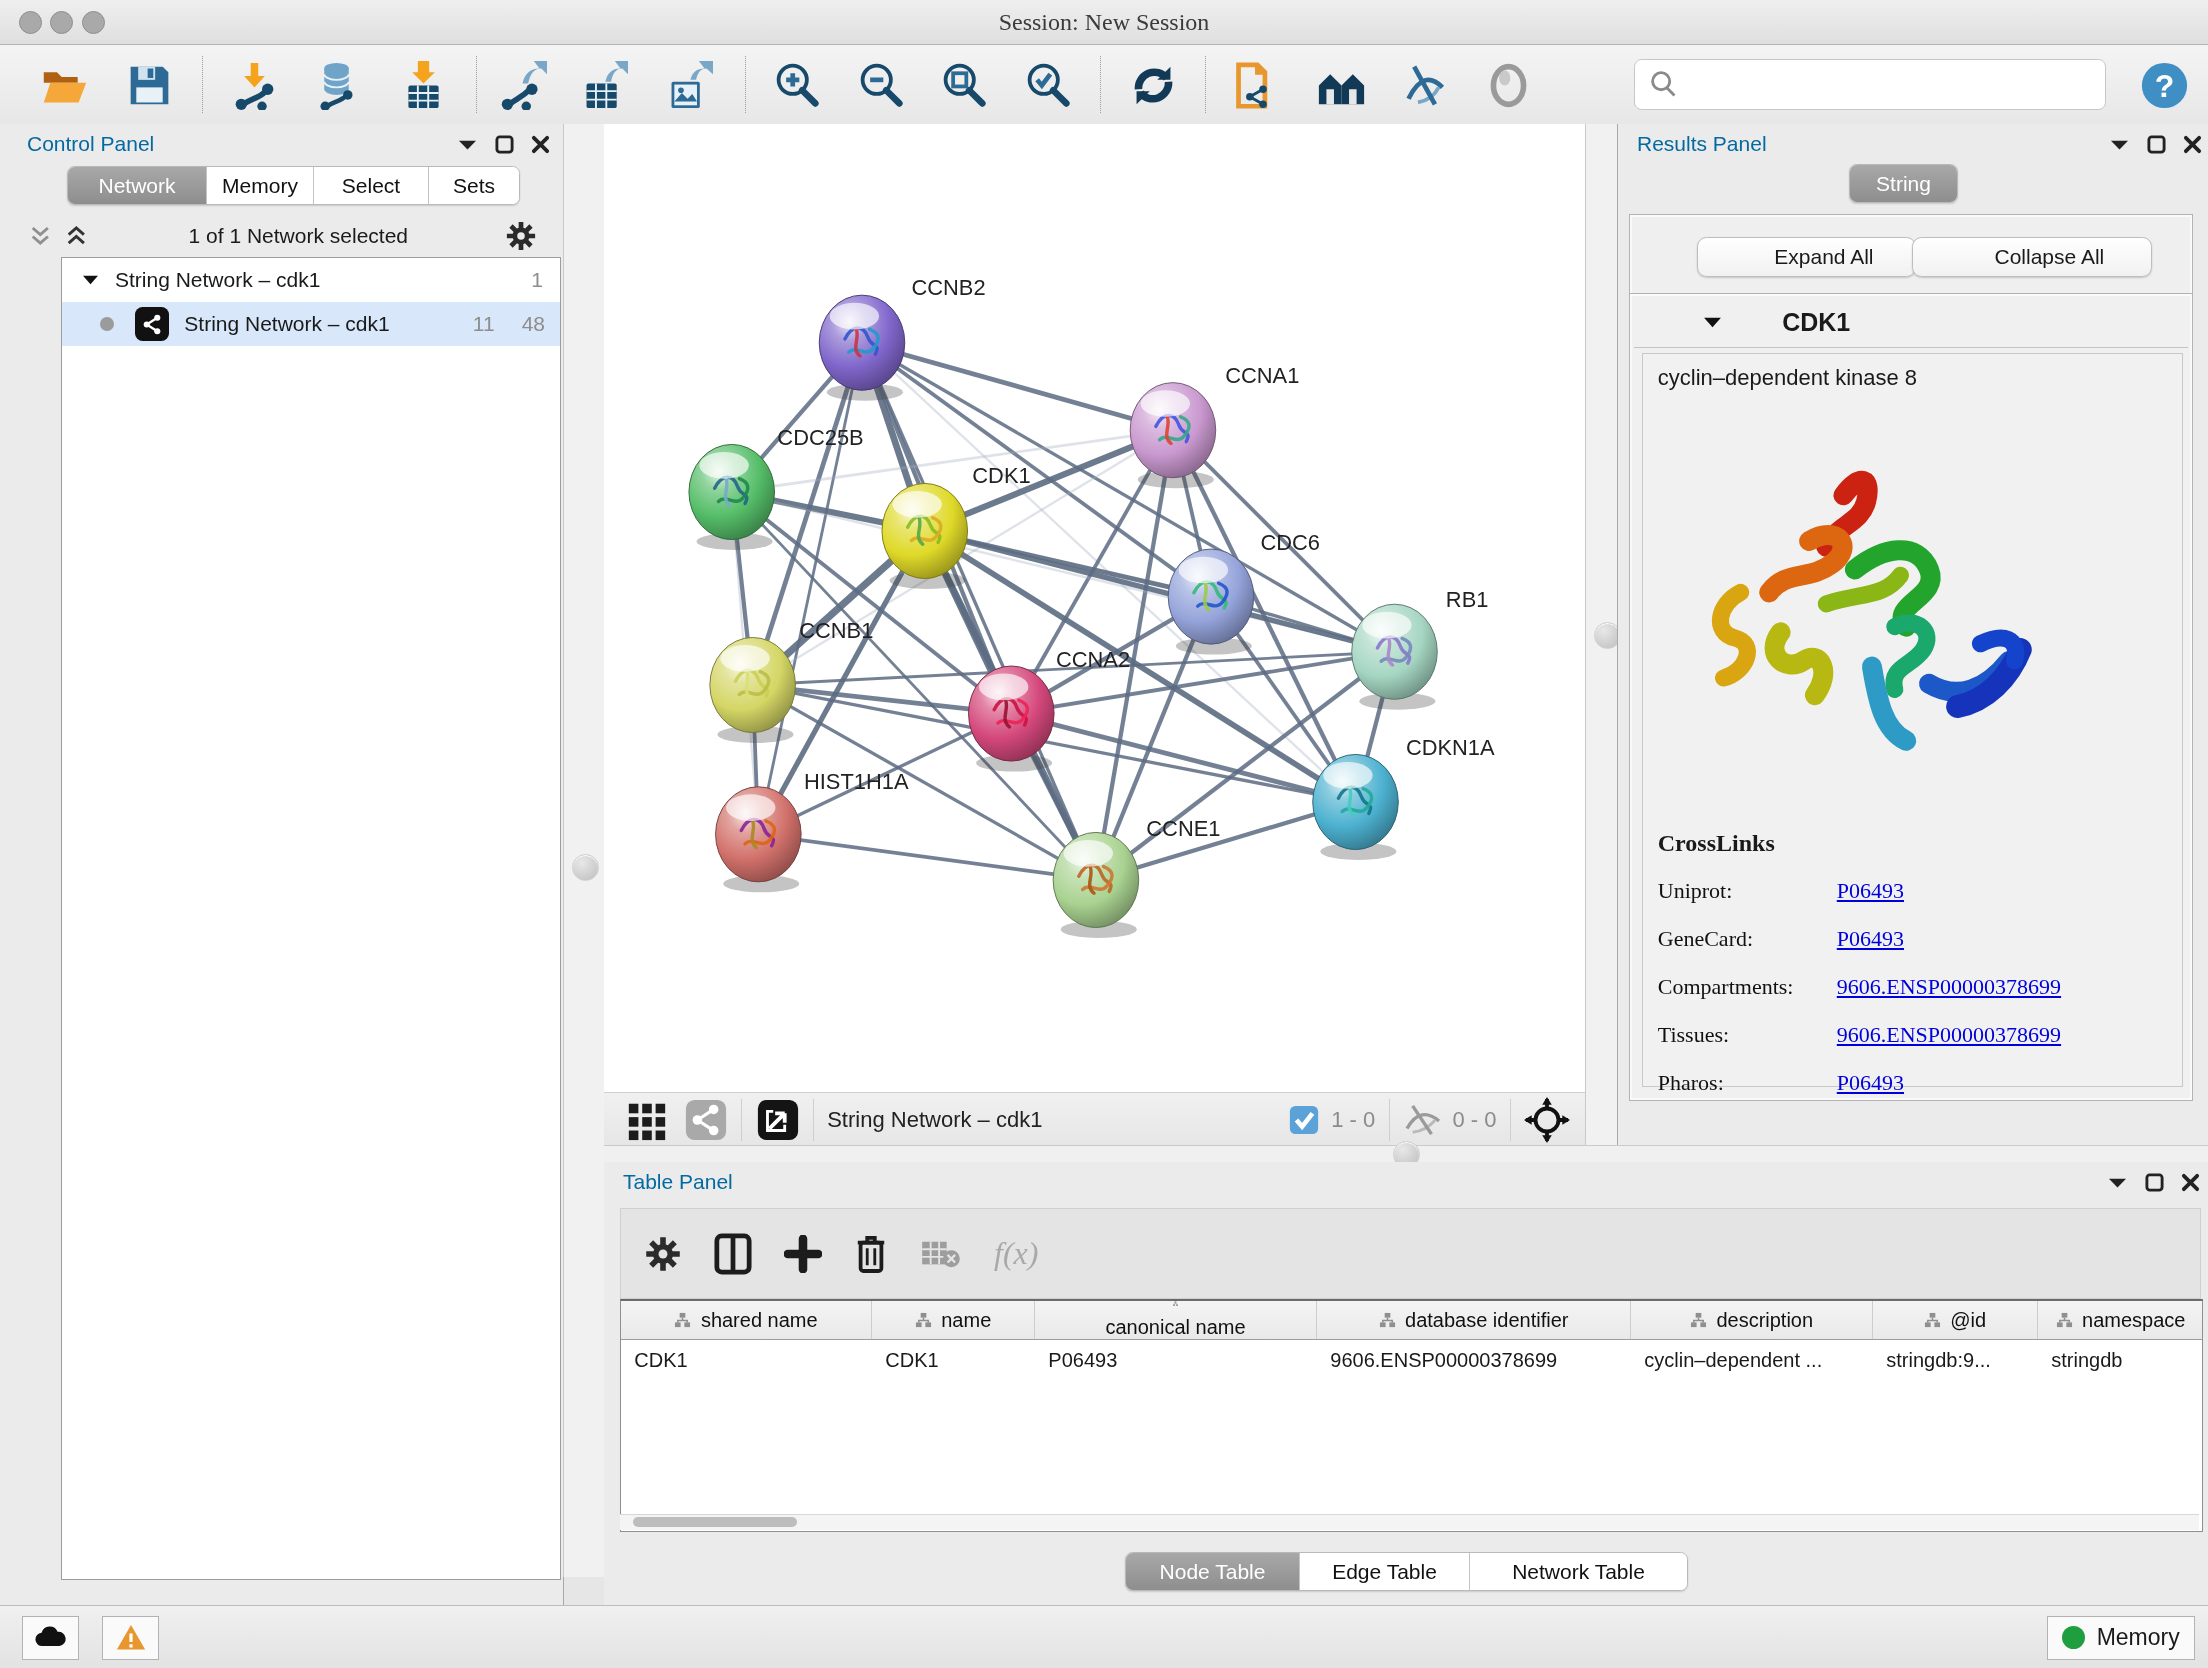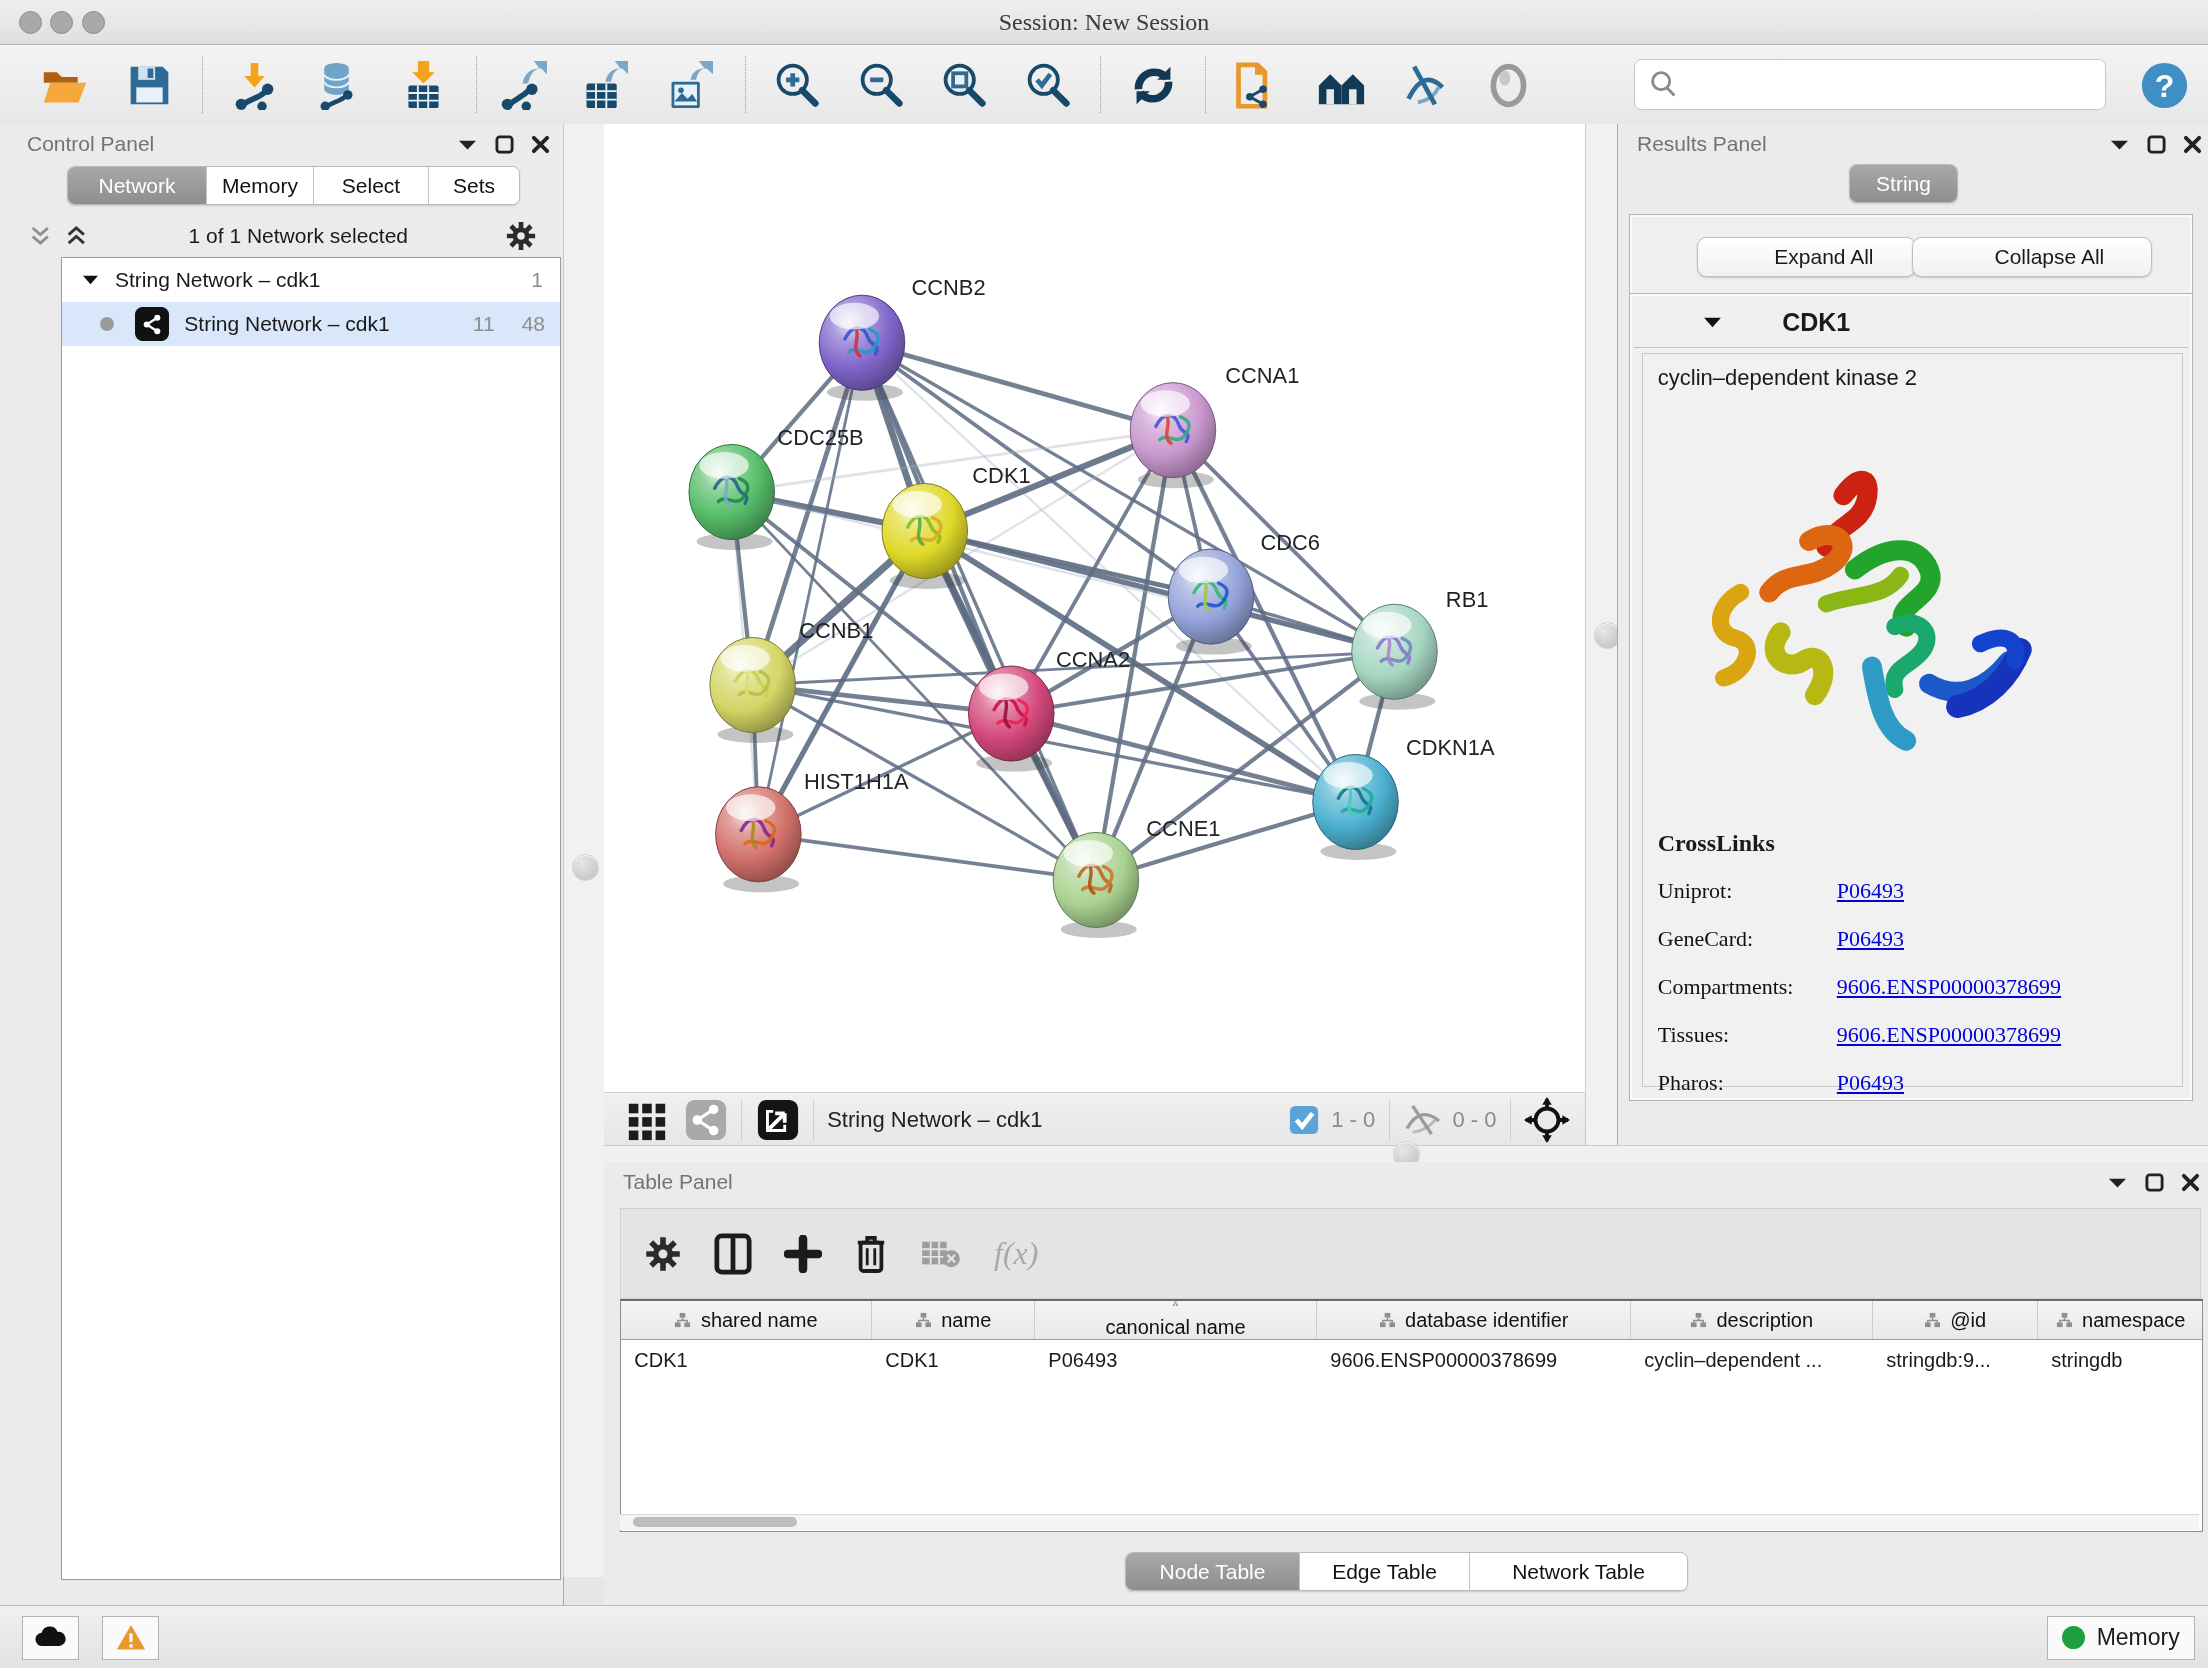--- a/index.html
+++ b/index.html
@@ -17,21 +17,21 @@
   
   #toolbar{left:0;top:45px;width:2208px;height:79px;background:linear-gradient(#f4f4f4,#e7e7e7);
     border-bottom:1px solid #a5a5a5;}
   .tbicon{top:16px;width:49px;height:49px;display:flex;align-items:center;justify-content:center;}
   .tbsep{top:11.4px;width:0;height:57px;border-left:1.9px dotted #9d9d9d;}
   #searchbox{left:1634px;top:14.3px;width:470px;height:49px;background:#fff;border:1.9px solid #c6c6c6;
     border-radius:7.6px;display:flex;align-items:center;}
   #searchbox input{border:none;outline:none;font-size:21px;width:399px;background:transparent;
     font-family:"Liberation Sans",sans-serif;}
   
-  .panel-title{font-size:21px;color:#737373;}
+  .panel-title{font-size:21px;color:#0369a1;}
   .panel-ctl{display:flex;align-items:center;gap:17px;}
   .seg-group{display:flex;border:1px solid #b9b9b9;border-radius:7.6px;overflow:hidden;
     background:#fff;box-shadow:0 1px 1.9px rgba(0,0,0,.15);}
   .seg{font-size:21px;padding:6.7px 0;text-align:center;border-right:1px solid #c4c4c4;background:#fff;color:#111;}
   .seg:last-child{border-right:none;}
   .seg.sel{background:linear-gradient(#a8a8a8,#8e8e8e);color:#fff;}
   
   #control-panel{left:0;top:124px;width:563px;height:1482px;background:#ebebeb;border-right:1px solid #a8a8a8;}
   #cp-statusbar{left:27px;top:92px;width:510px;height:40px;display:flex;align-items:center;}
   #cp-listbox{left:61px;top:133px;width:498px;height:1321px;background:#fff;border:1.9px solid #9c9c9c;}
@@ -641,21 +641,21 @@
     <div class="push-btn abs" style="left:282px;top:22px;width:204px;height:38px;line-height:38px">Collapse All</div>
   </div>
   <div class="abs gbox" style="left:11.4px;top:169px;width:562px;height:806px;background:#f0f0f0">
     <div id="rp-gene-header" class="abs" style="left:3.8px;top:3.8px;width:554px;height:49px;border-bottom:1px solid #c3c3c3">
       <svg width="21" height="15" style="margin-left:68px" viewBox="0 0 22 16">
           <path d="M2 3l9 10 9-10z" fill="#111"></path>
         </svg>
       <span style="margin-left:59px;font-size:25px;font-weight:bold">CDK1</span>
     </div>
     <div class="abs" style="left:11.4px;top:59px;width:539px;height:732px;background:#f1f1f1;border:1px solid #c8c8c8">
-      <div style="font-size:22px;margin:11.4px 0 0 15px">cyclin–dependent kinase 2</div>
+      <div style="font-size:22px;margin:11.4px 0 0 15px">cyclin–dependent kinase 8</div>
       <svg class="abs" style="left:52px;top:90px" width="371" height="371" viewBox="0 0 130 130">
         <g fill="none" stroke-linecap="round">
           <path d="M52 18c6-8 10-6 8 2s-10 8-14 16" stroke="#cc2211" stroke-width="7"></path>
           <path d="M40 34c10-6 16 2 8 8s-16 2-22 10" stroke="#dd6611" stroke-width="7"></path>
           <path d="M16 52c-8 4-10 14-2 16s4 12-4 14" stroke="#d9a511" stroke-width="6"></path>
           <path d="M30 66c-6 8 2 14 8 10s10 4 4 12" stroke="#b8b812" stroke-width="7"></path>
           <path d="M46 56c12-4 20-2 26-10" stroke="#8ab616" stroke-width="6"></path>
           <path d="M56 44c10-8 22-10 26 0s-14 12-8 20" stroke="#23a42c" stroke-width="7"></path>
           <path d="M70 64c8-4 14 2 10 8s-12 6-10 14" stroke="#1aa86c" stroke-width="6"></path>
           <path d="M62 78c2 12 4 22 12 26" stroke="#2e9bc6" stroke-width="7"></path>

